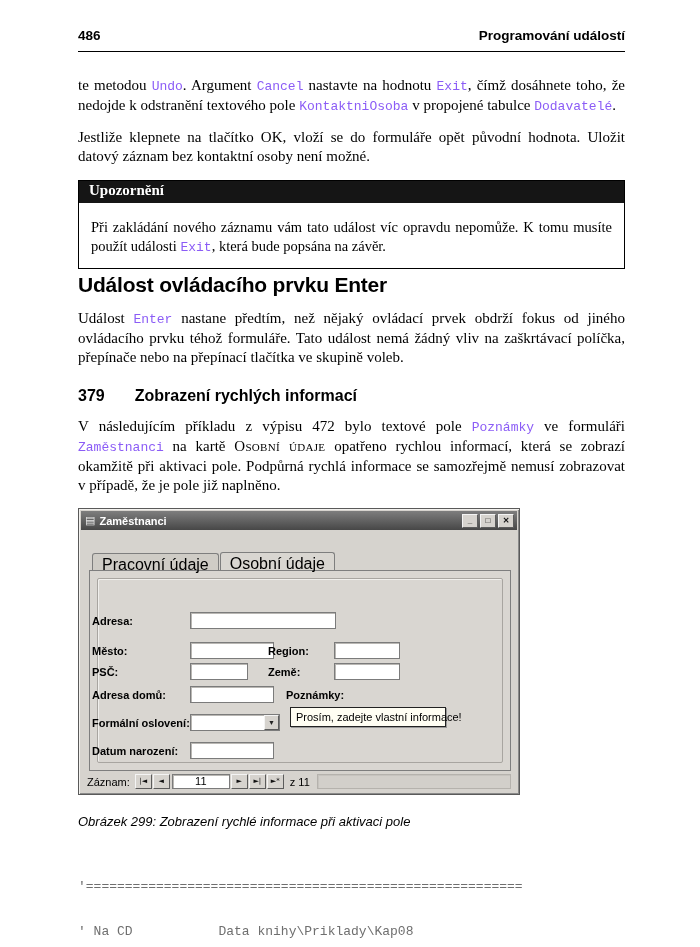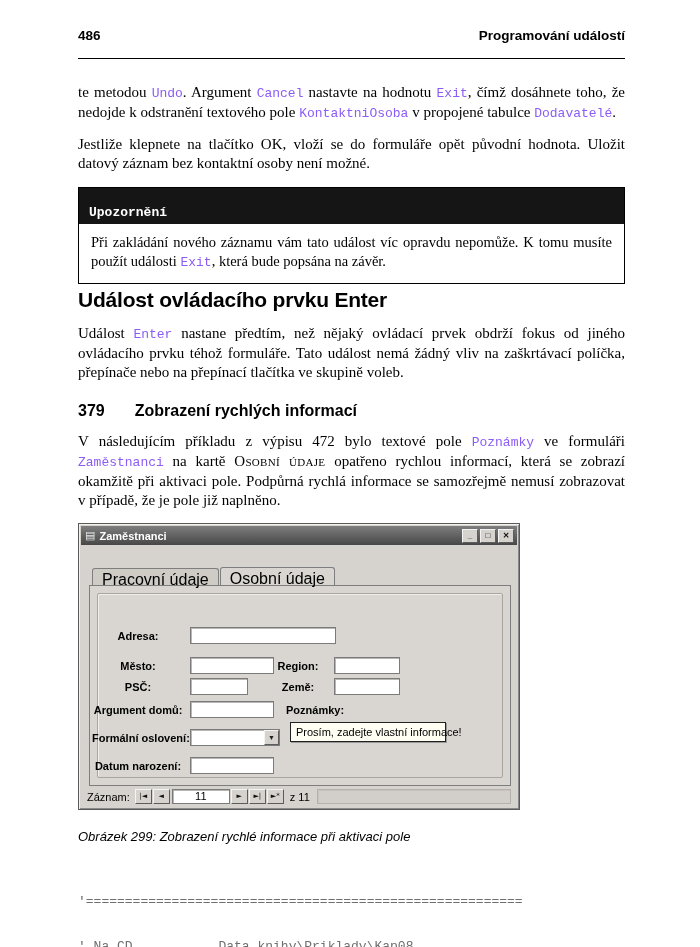--- a/index.html
+++ b/index.html
@@ -2,30 +2,30 @@
 <html><head>
 <meta charset="utf-8">
 <style>
   * { margin:0; padding:0; box-sizing:border-box; }
   html,body { width:700px; height:947px; background:#fff; overflow:hidden; }
   body { font-family:"Liberation Serif", serif; color:#000; }
   .page { padding:28px 75px 0 78px; }
 
   .pagehead { display:flex; justify-content:space-between; align-items:flex-end;
     font-family:"Liberation Sans", sans-serif; font-weight:bold; font-size:13.5px;
-    padding-bottom:15px; border-bottom:1.5px solid #000; }
+    padding-bottom:8px; border-bottom:1.5px solid #000; }
 
   p.body { font-size:15px; line-height:19px; text-align:justify; margin-top:12px; }
   p.first { margin-top:24px; }
   code.inl { font-family:"Liberation Mono", monospace; color:#8b5cf6; font-size:13px; }
 
   .warn { border:1px solid #000; margin-top:14px; }
-  .warn-title { background:#151515; color:#fff; font-family:Liberation Mono, monospace;
-    font-weight:bold; font-size:13px; padding:17px 10px 4px; }
-  .warn-body { padding:9px 12px 11px; font-size:14.5px; line-height:19px; text-align:justify; }
+  .warn-title { background:#151515; color:#fff; font-family:Liberation Serif, serif;
+    font-weight:bold; font-size:15px; padding:1px 10px 4px; }
+  .warn-body { padding:15px 12px 11px; font-size:14.5px; line-height:19px; text-align:justify; }
 
   h1.sec { font-family:"Liberation Sans", sans-serif; font-size:21px; margin-top:4px; letter-spacing:-0.2px; }
   h2.tip { font-family:"Liberation Sans", sans-serif; font-size:16px; margin-top:20px; }
   h2.tip .num { margin-right:30px; }
   .smallcaps { font-variant:small-caps; letter-spacing:0.3px; }
 
   
   .shot { margin-top:13px; }
   .win { position:relative; width:442px; height:287px; background:#d6d3ce;
     border:1px solid #5a5a5a; font-family:"Liberation Sans", sans-serif;
@@ -38,21 +38,21 @@
     border:1px solid #f4f4f4; border-right-color:#5c5c5c; border-bottom-color:#5c5c5c;
     font-size:8px; line-height:12px; text-align:center; font-weight:bold; cursor:default; }
   .tabs { position:absolute; left:13px; top:44px; display:flex; z-index:3; font-size:16px; }
   .tab { padding:2px 9px 2px; background:#cfccc6; border:1px solid #7e7e7e; border-bottom:none;
     border-radius:3px 3px 0 0; margin-right:1px; height:17px; }
   .tab.sel { background:#d9d6d1; height:18px; margin-bottom:-2px; position:relative; top:-1px; }
   .panel { position:absolute; left:10px; top:61px; width:422px; height:201px;
     background:#d9d6d1; border:1px solid #7e7e7e; z-index:2; }
   .panel-inner { position:absolute; left:7px; top:7px; right:7px; bottom:7px;
     border:1px solid #a8a5a0; box-shadow:1px 1px 0 #f0efec inset; border-radius:2px; }
-  .flabel { position:absolute; font-size:11px; font-weight:bold; text-align:center; white-space:nowrap; }
+  .flabel { position:absolute; font-size:11px; font-weight:bold; text-align:left; white-space:nowrap; }
   .ftext { position:absolute; height:17px; background:#fff; border:1px solid #7b7b7b;
     box-shadow: inset 1px 1px 0 #b9b7b3; }
   .combo { display:flex; justify-content:flex-end; }
   .combo-btn { width:15px; height:15px; background:#d6d3ce; border:1px solid #f4f4f4;
     border-right-color:#5c5c5c; border-bottom-color:#5c5c5c; font-size:7px; line-height:14px;
     text-align:center; color:#222; }
   .tooltip { position:absolute; left:200px; top:136px; width:156px; height:20px;
     background:#fffef3; border:1px solid #222; font-size:11px; line-height:18px;
     padding-left:5px; box-shadow:1px 1px 0 #999; white-space:nowrap; }
   .nav { position:absolute; left:8px; right:8px; bottom:4px; height:17px;
@@ -126,21 +126,21 @@
         <label class="flabel" style="left:2px; top:74px; width:92px;">Město:</label>
         <div class="ftext" style="left:100px; top:71px; width:84px;"></div>
         <label class="flabel" style="left:178px; top:74px; width:60px;">Region:</label>
         <div class="ftext" style="left:244px; top:71px; width:66px;"></div>
 
         <label class="flabel" style="left:2px; top:95px; width:92px;">PSČ:</label>
         <div class="ftext" style="left:100px; top:92px; width:58px;"></div>
         <label class="flabel" style="left:178px; top:95px; width:60px;">Země:</label>
         <div class="ftext" style="left:244px; top:92px; width:66px;"></div>
 
-        <label class="flabel" style="left:2px; top:118px; width:92px;">Argument domů:</label>
+        <label class="flabel" style="left:2px; top:118px; width:92px;">Adresa domů:</label>
         <div class="ftext" style="left:100px; top:115px; width:84px;"></div>
         <label class="flabel" style="left:178px; top:118px; width:60px; text-align:left; left:196px;">Poznámky:</label>
 
         <label class="flabel" style="left:2px; top:146px; width:92px;">Formální oslovení:</label>
         <div class="ftext combo" style="left:100px; top:143px; width:90px;">
           <span class="combo-btn">▼</span>
         </div>
 
         <div class="tooltip">Prosím, zadejte vlastní informace!</div>
 

